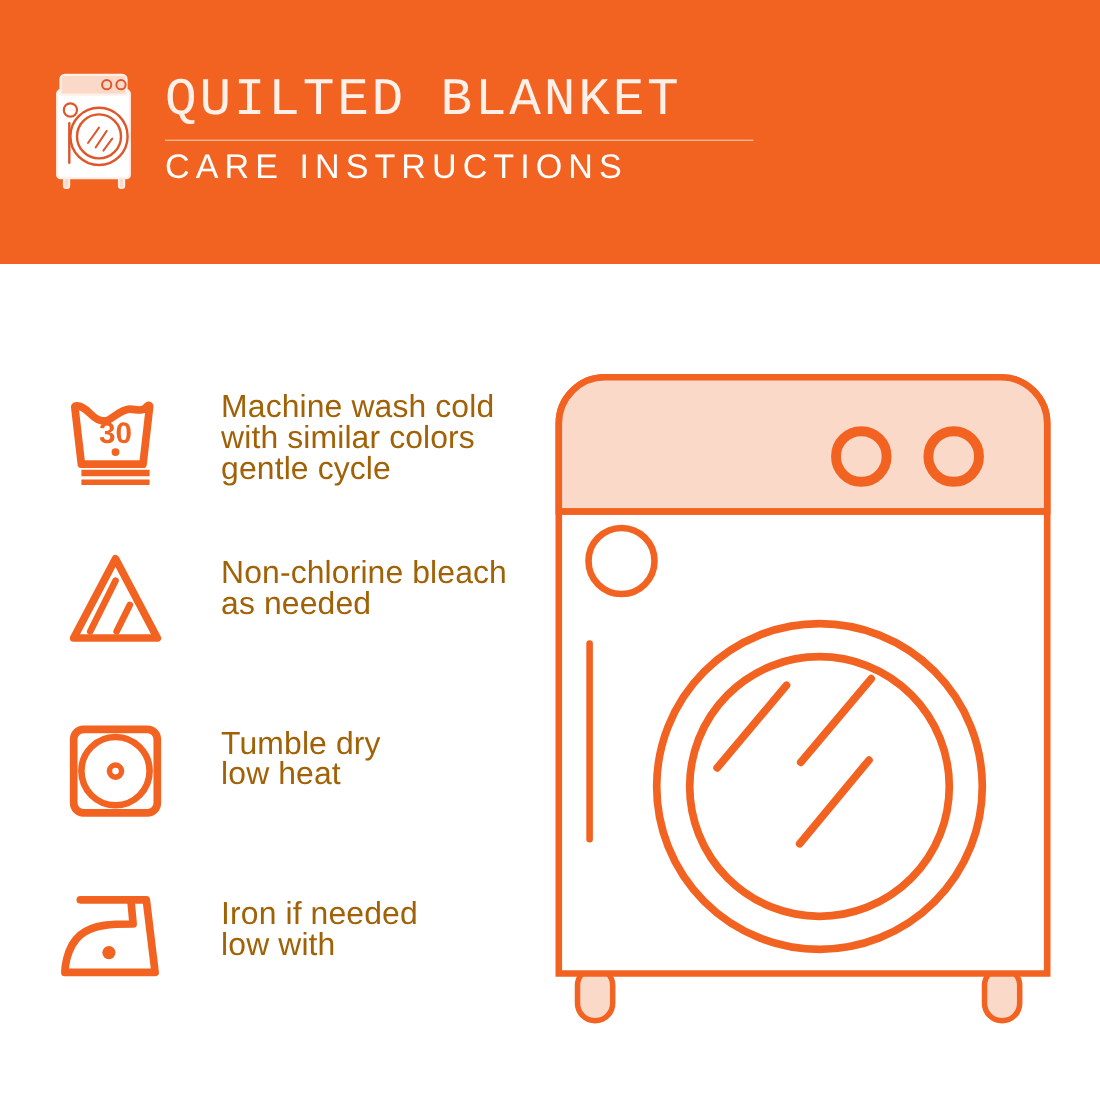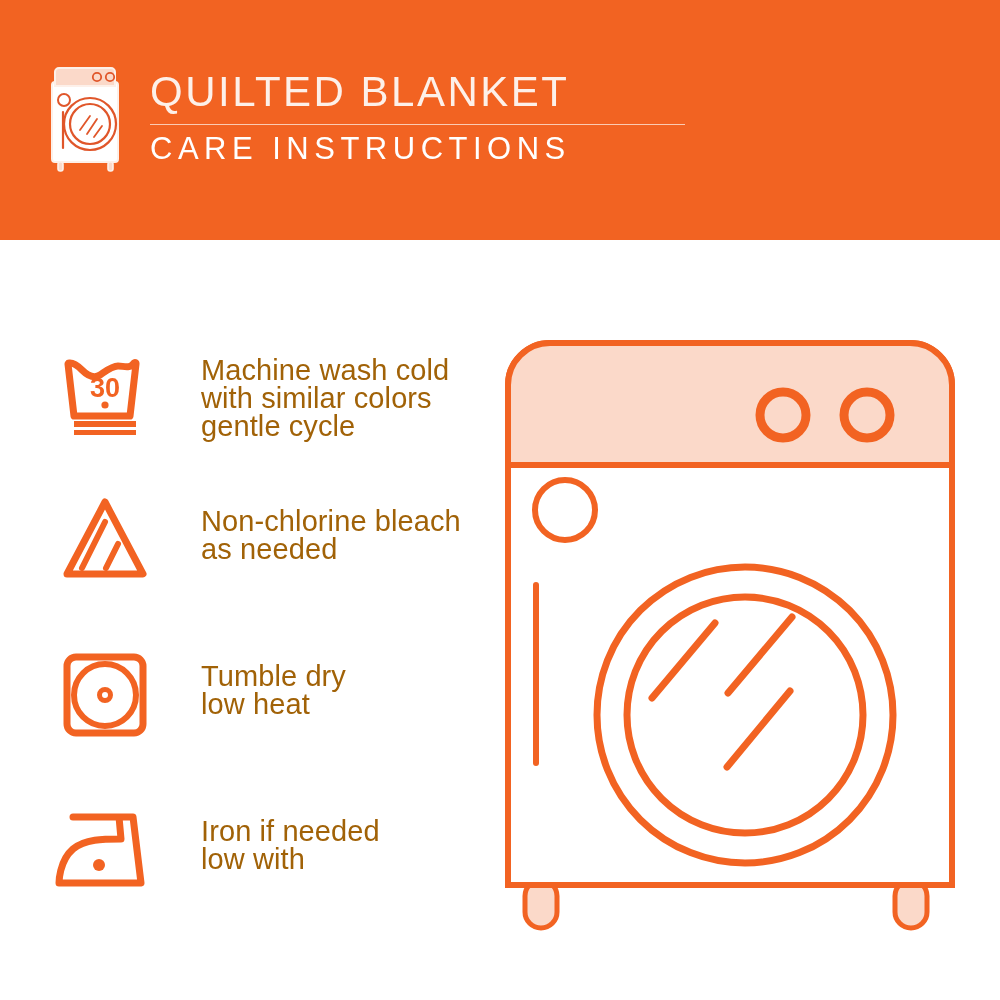--- a/index.html
+++ b/index.html
@@ -39,25 +39,26 @@
     flex: 0 0 auto;
     margin-right: 16px;
   }
   #header-titles {
     display: flex;
     flex-direction: column;
     justify-content: center;
   }
   .title-line-1 {
     color: #fdf0e9;
-    font-size: 42px;
+    font-size: 48px;
     letter-spacing: 2.5px;
     line-height: 1.05;
     font-weight: 400;
     white-space: nowrap;
+    font-family: Liberation Mono, monospace;
   }
   #title-rule {
     height: 1.5px;
     background: #fbcbb3;
     margin: 9px 0 8px 0;
     width: 535px;
   }
   .title-line-2 {
     color: #ffffff;
     font-size: 31px;
@@ -74,25 +75,25 @@
     top: 330px;
     width: 500px;
   }
   .care-row {
     position: relative;
     height: 155px;
   }
   .care-icon-wrap {
     position: absolute;
     left: 45px;
-    top: 0;
+    top: 11px;
     width: 120px;
     height: 110px;
     display: flex;
-    align-items: center;
+    align-items: flex-start;
     justify-content: center;
   }
   .care-text {
     position: absolute;
     left: 201px;
     top: 22px;
     color: #a16207;
     font-size: 29px;
     line-height: 28px;
     letter-spacing: 0.1px;

